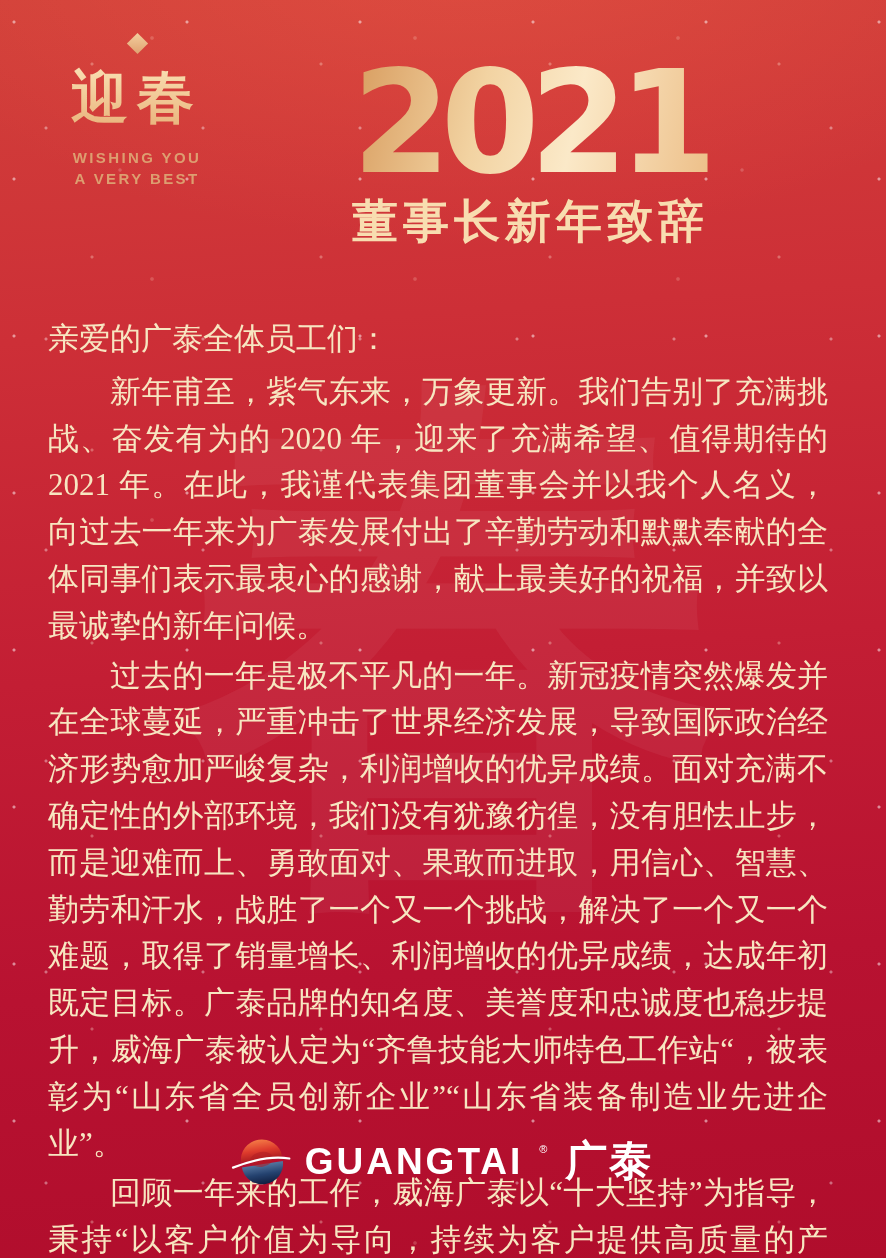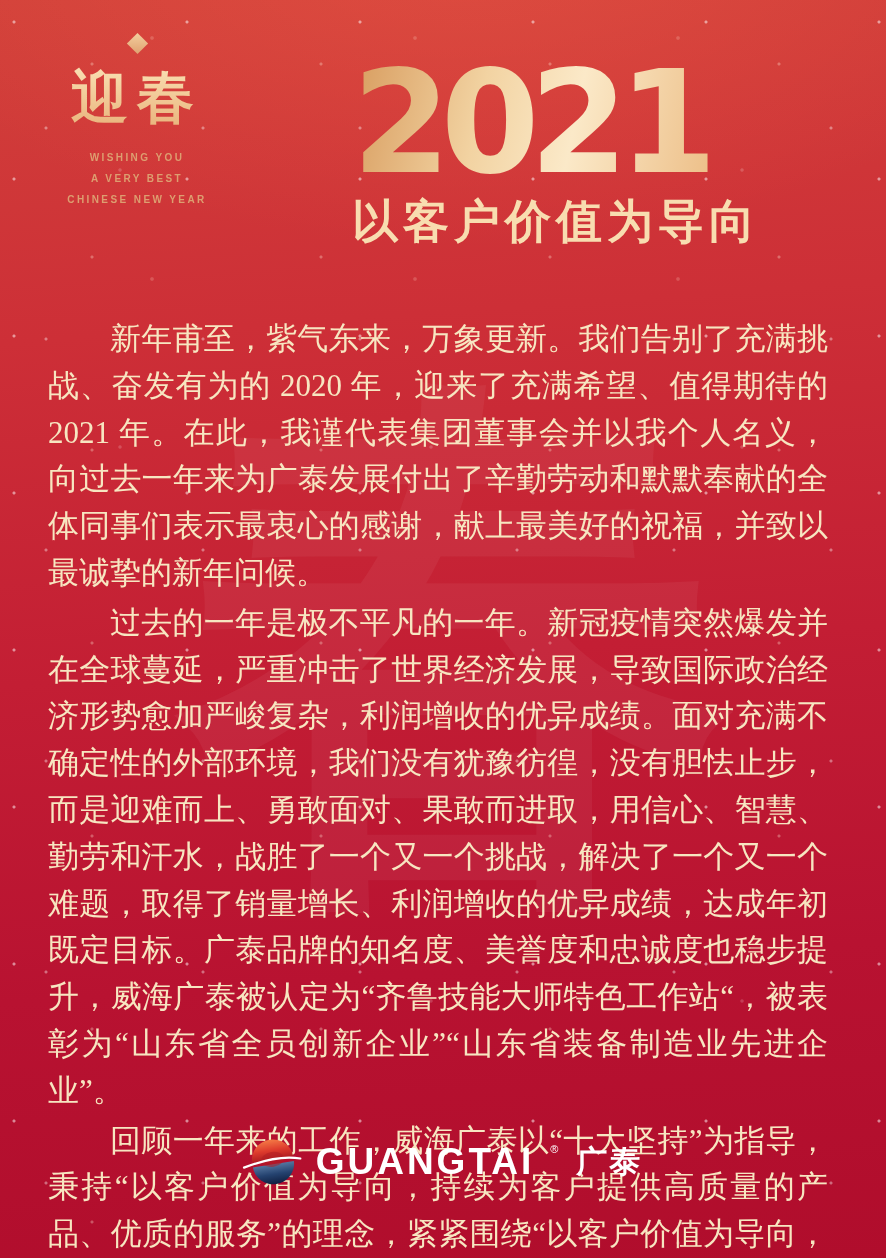--- a/index.html
+++ b/index.html
@@ -53,21 +53,21 @@
     font-weight: 700; font-size: 57px; line-height: 66px;
     letter-spacing: 9px;
     background: linear-gradient(180deg, #f8dcae 10%, #eab67f 90%);
     -webkit-background-clip: text; background-clip: text;
     -webkit-text-fill-color: transparent; color: transparent;
     white-space: nowrap;
     text-decoration: underline;
   }
   .brand-caption {
     margin-top: 16px;
-    font-weight: 700; font-size: 10px; line-height: 21px;
+    font-weight: 700; font-size: 15px; line-height: 21px;
     letter-spacing: 2.4px; color: #dd9e70;
   }
 
   .year-block {
     position: absolute; z-index: 4;
     left: 352px; top: 58px; width: 380px;
   }
   .year-logo {
     font-family: "DejaVu Sans", "Liberation Sans", sans-serif;
     font-weight: 800; font-size: 142px; line-height: 130px;
@@ -106,47 +106,47 @@
   .globe-icon { width: 58px; height: 58px; flex: 0 0 auto; }
   .logo-latin {
     font-weight: 700; font-size: 37px; letter-spacing: 3px;
     color: #ffffff; line-height: 1;
   }
   .logo-reg {
     font-size: 11px; color: #ffffff; vertical-align: top;
     position: relative; top: -12px; margin-left: 2px;
   }
   .logo-cn {
-    font-weight: 700; font-size: 31px; color: #ffffff;
+    font-weight: 700; font-size: 42px; color: #ffffff;
     letter-spacing: 2px; line-height: 1; margin-left: 4px;
   }
 </style>
 </head>
 <body>
 
 <div class="page">
 
   <div class="watermark">春</div>
 
   <div class="brand-block">
     <div class="diamond"></div>
     <div class="brand-title">迎春</div>
     <div class="brand-caption">
       <div>WISHING YOU</div>
       <div>A VERY BEST</div>
-      <div>CHINESE NEW YEAR</div>
     </div>
   </div>
 
   <div class="year-block">
     <div class="year-logo">2021</div>
-    <div class="page-title">以客户价值为导向</div>
+    <div class="page-title">董事长新年致辞</div>
   </div>
 
   <div class="letter">
+    <div class="salutation">亲爱的广泰全体员工们：</div>
     <p>新年甫至，紫气东来，万象更新。我们告别了充满挑战、奋发有为的 2020 年，迎来了充满希望、值得期待的 2021 年。在此，我谨代表集团董事会并以我个人名义，向过去一年来为广泰发展付出了辛勤劳动和默默奉献的全体同事们表示最衷心的感谢，献上最美好的祝福，并致以最诚挚的新年问候。</p>
     <p>过去的一年是极不平凡的一年。新冠疫情突然爆发并在全球蔓延，严重冲击了世界经济发展，导致国际政治经济形势愈加严峻复杂，利润增收的优异成绩。面对充满不确定性的外部环境，我们没有犹豫彷徨，没有胆怯止步，而是迎难而上、勇敢面对、果敢而进取，用信心、智慧、勤劳和汗水，战胜了一个又一个挑战，解决了一个又一个难题，取得了销量增长、利润增收的优异成绩，达成年初既定目标。广泰品牌的知名度、美誉度和忠诚度也稳步提升，威海广泰被认定为“齐鲁技能大师特色工作站“，被表彰为“山东省全员创新企业”“山东省装备制造业先进企业”。</p>
     <p>回顾一年来的工作，威海广泰以“十大坚持”为指导，秉持“以客户价值为导向，持续为客户提供高质量的产品、优质的服务”的理念，紧紧围绕“以客户价值为导向，走精品道路，提质降本增效”</p>
   </div>
 
   <div class="footer-logo">
     <svg class="globe-icon" viewBox="-6 -2 70 62" overflow="visible" aria-hidden="true">
       <defs>
         <linearGradient id="gt-red" x1="0" y1="0" x2="0" y2="1">
           <stop offset="0" stop-color="#f47a45"></stop>

